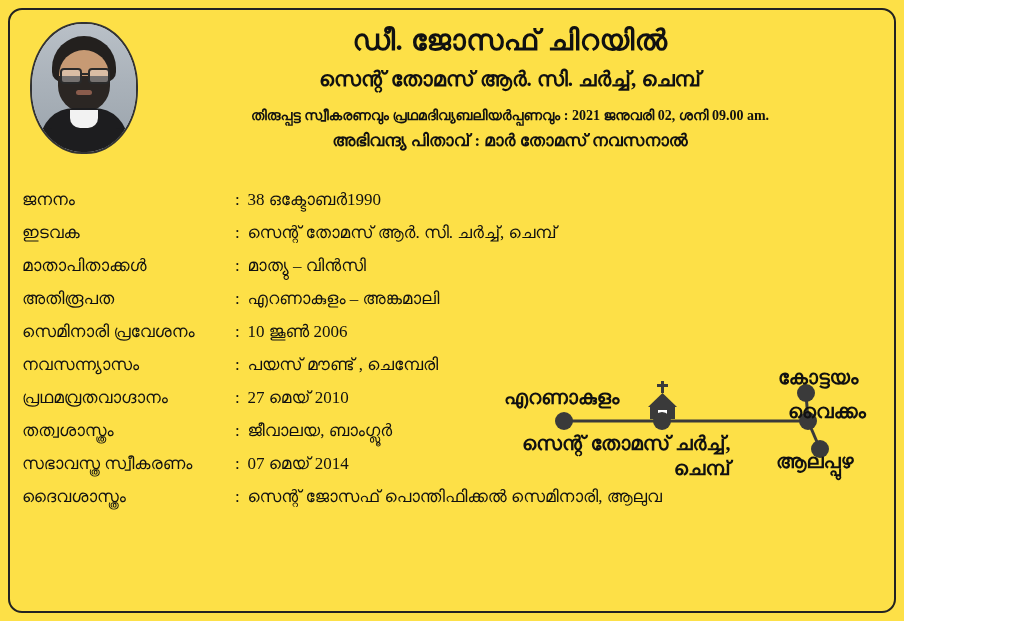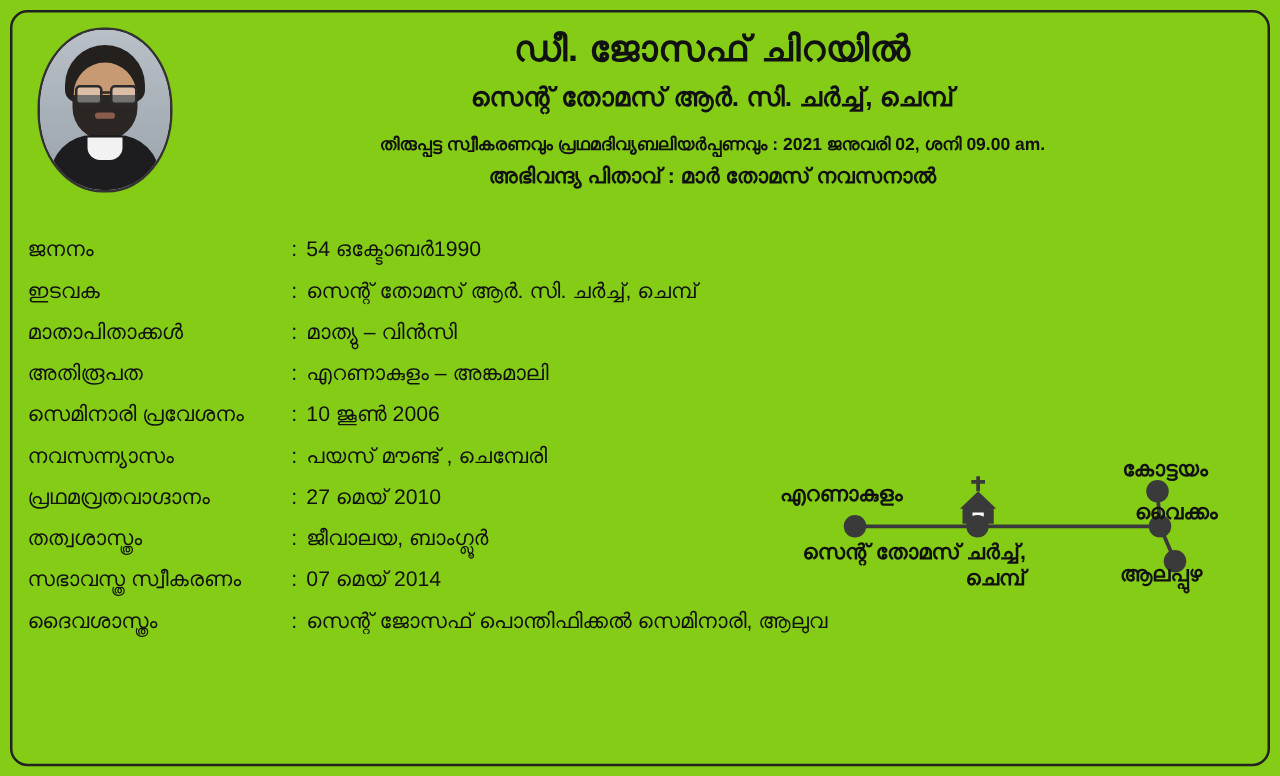--- a/index.html
+++ b/index.html
@@ -6,25 +6,26 @@
     margin: 0;
     padding: 0;
     background: #ffffff;
   }
   body {
     font-family: "Liberation Sans", sans-serif;
     color: #111111;
   }
   .page {
     position: relative;
-    width: 1024px;
+    width: 904px;
     height: 621px;
     box-sizing: border-box;
-    background: #84cc16;
+    background: #fde047;
     overflow: hidden;
+    font-family: Liberation Serif, serif;
   }
   .border-outer {
     position: absolute;
     left: 8px;
     top: 8px;
     right: 8px;
     bottom: 8px;
     border: 2px solid #222222;
     border-radius: 14px;
     box-sizing: border-box;
@@ -179,21 +180,21 @@
   .map {
     position: absolute;
     right: -6px;
     top: 180px;
     width: 400px;
     height: 140px;
   }
   .map svg { display: block; }
   .map-label {
     position: absolute;
-    font-size: 17px;
+    font-size: 20px;
     font-weight: bold;
     white-space: nowrap;
     line-height: 1.25;
     text-align: center;
   }
   .lbl-ernakulam { left: 16px;  top: 22px; }
   .lbl-church    { left: 34px; top: 68px; text-align: right; }
   .lbl-kottayam  { left: 290px; top: 2px; }
   .lbl-vaikom    { left: 300px; top: 36px; }
   .lbl-alappuzha { left: 288px; top: 86px; }
@@ -232,21 +233,21 @@
       </div>
     </div>
 
     <div class="body-area">
 
       <table class="details">
         <tbody>
           <tr>
             <td class="lbl">ജനനം</td>
             <td class="col">:</td>
-            <td class="val">54 ഒക്ടോബർ1990</td>
+            <td class="val">38 ഒക്ടോബർ1990</td>
           </tr>
           <tr>
             <td class="lbl">ഇടവക</td>
             <td class="col">:</td>
             <td class="val"> സെന്റ് തോമസ് ആർ. സി. ചർച്ച്, ചെമ്പ്</td>
           </tr>
           <tr>
             <td class="lbl">മാതാപിതാക്കൾ</td>
             <td class="col">:</td>
             <td class="val">മാത്യു – വിൻസി</td>

